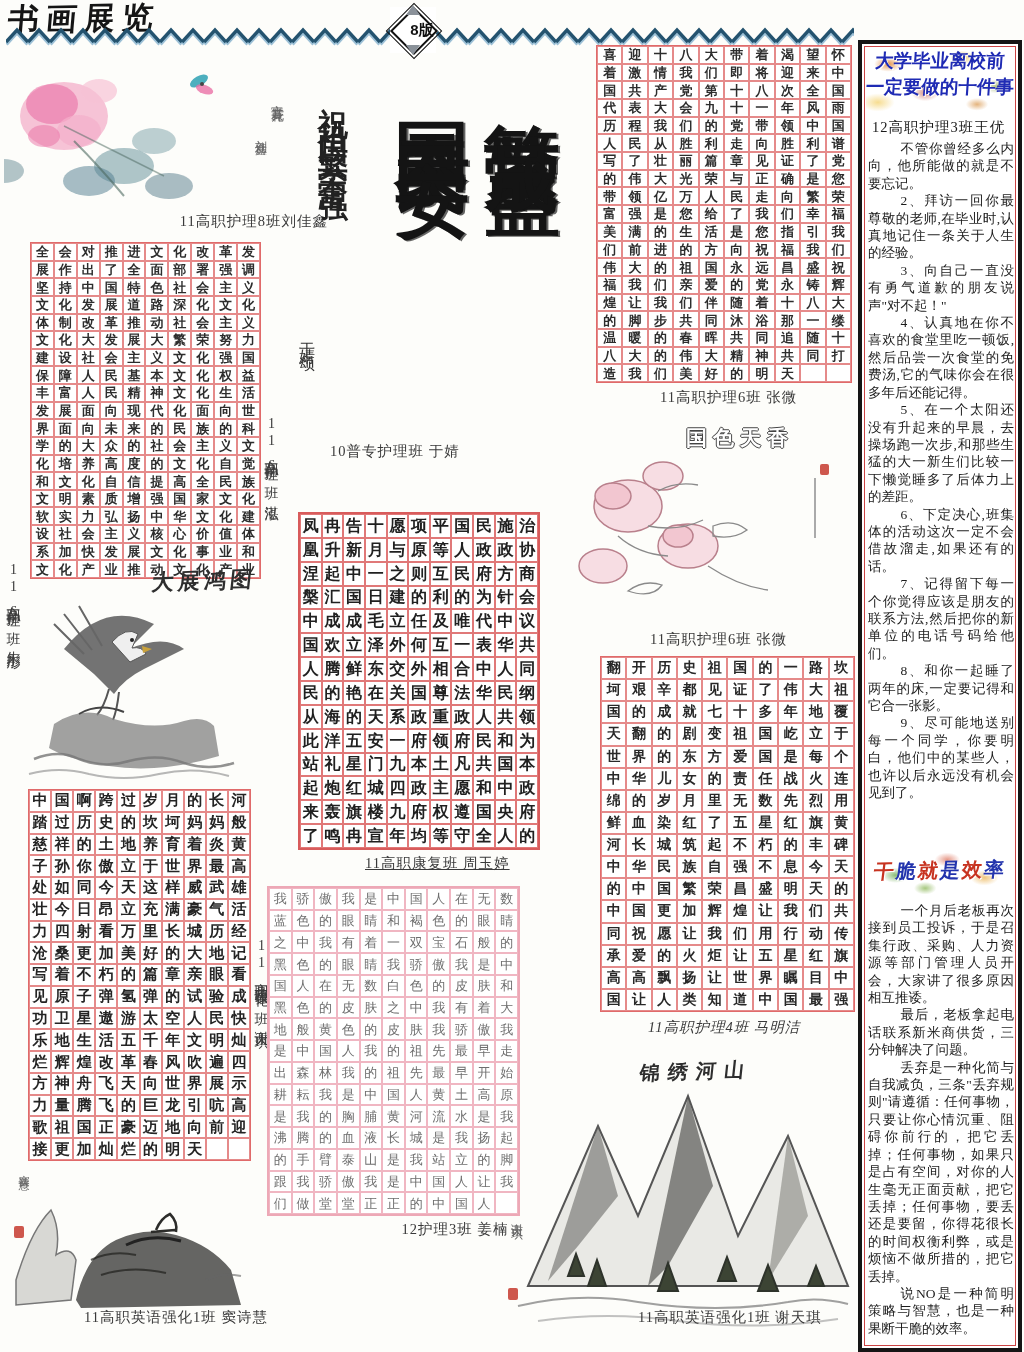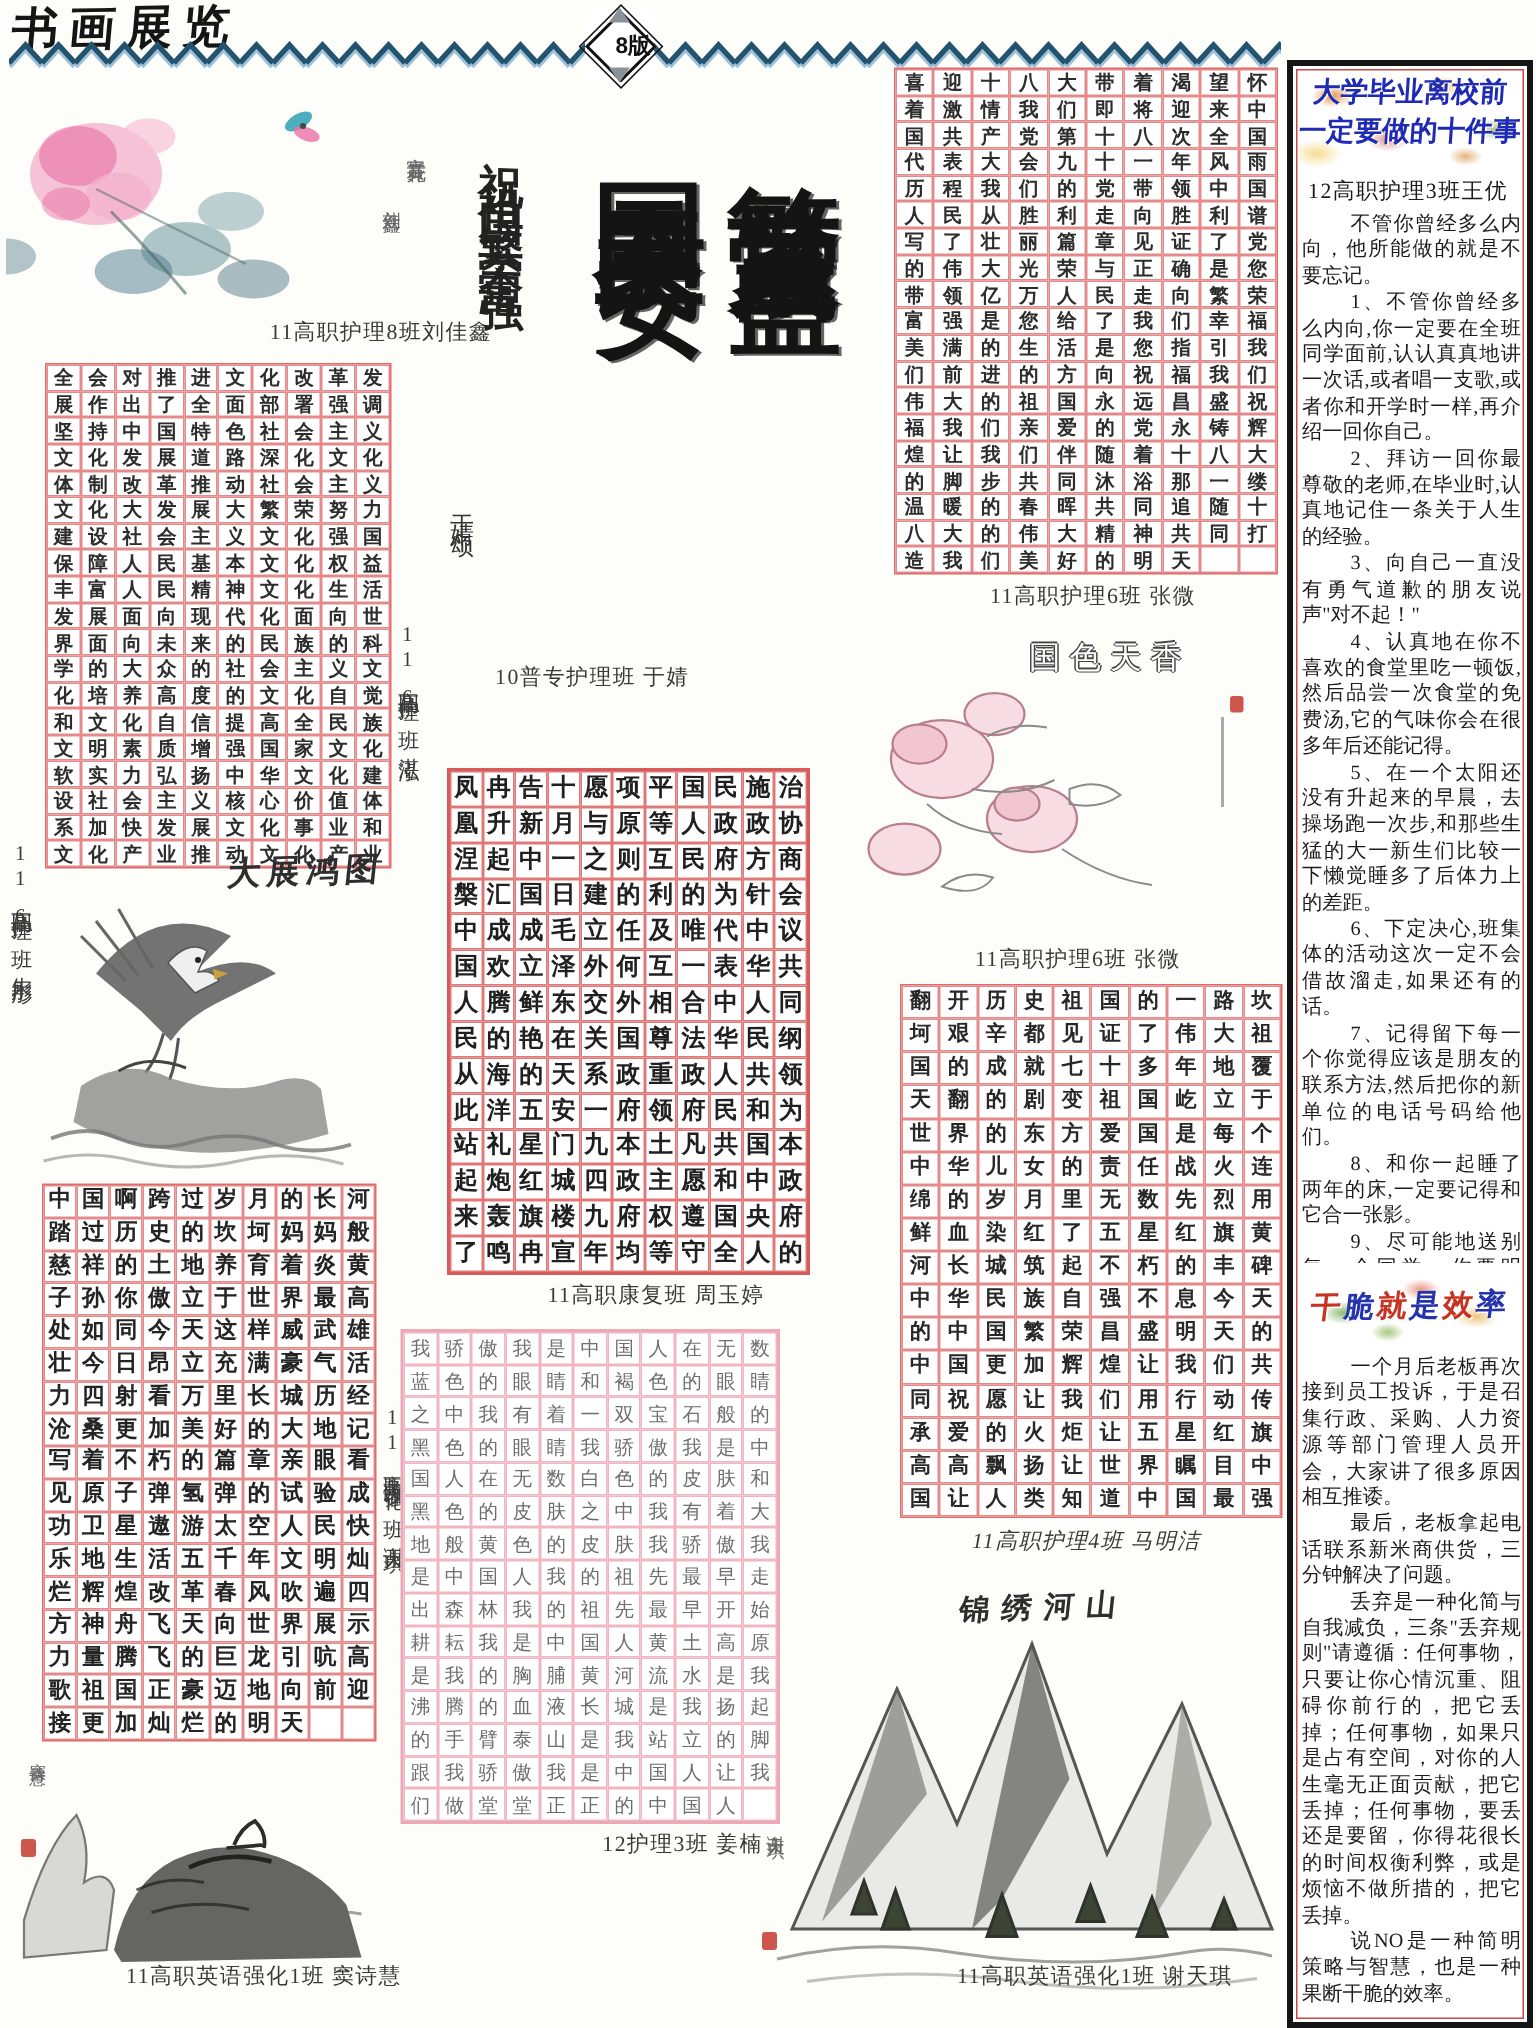--- a/index.html
+++ b/index.html
@@ -51,21 +51,21 @@
              transform:skewX(-8deg) rotate(-1deg);letter-spacing:2px;text-shadow:1px 1px 0 #fff;}
   .hc0{color:#c73320;} .hc1{color:#2334ad;}
   
   .big-callig{writing-mode:vertical-rl;text-orientation:upright;font-size:76px;line-height:90px;
               letter-spacing:12px;font-weight:900;color:#141414;white-space:pre-line;
               font-family:"Liberation Serif",serif;text-shadow:2px 1px 0 rgba(20,20,20,.65);}
   .dedication{writing-mode:vertical-rl;text-orientation:upright;font-size:30px;letter-spacing:14px;
               font-weight:700;color:#222;transform:skewY(2deg);}
   .ded-sig{writing-mode:vertical-rl;text-orientation:upright;font-size:16px;letter-spacing:6px;color:#333;}
   .script-title{font-weight:800;color:#2e2e2e;transform:skewX(-8deg) rotate(-2deg);letter-spacing:4px;}
-  .outline-title{font-weight:400;color:#fff;letter-spacing:6px;
+  .outline-title{font-weight:700;color:#fff;letter-spacing:6px;
                  text-shadow:-1px 0 #444,1px 0 #444,0 -1px #444,0 1px #444;}
   .seal{background:#c53a2e;opacity:.85;border-radius:2px;}
   .sig-gray{writing-mode:vertical-rl;text-orientation:upright;color:#666;letter-spacing:2px;}
 </style>
 </head>
 <body>
 
 <div id="page">
 
   <div class="abs page-title" style="left:8px;top:-2px;">书画展览</div>
@@ -680,21 +680,21 @@
       <span class="cell">国</span>
       <span class="cell">人</span>
       <span class="cell">民</span>
       <span class="cell">从</span>
       <span class="cell">此</span>
       <span class="cell">站</span>
       <span class="cell">起</span>
       <span class="cell">来</span>
       <span class="cell">了</span>
     </div>
-  <div class="abs caption" style="left:365px;top:854px;width:235px;">11高职康复班 周玉婷</div>
+  <div class="abs caption" style="left:365px;top:854px;width:235px;text-decoration:underline;">11高职康复班 周玉婷</div>
 
   <div class="abs cgrid hgrid" style="left:267px;top:886px;width:253px;height:330px;--line:#f0b6c2;
        border:2px solid #eda8b6;grid-template-columns:repeat(11,1fr);grid-template-rows:repeat(15,1fr);
        font-size:13px;font-weight:500;color:#6e6e6e;">
       <span class="cell">我</span>
       <span class="cell">骄</span>
       <span class="cell">傲</span>
       <span class="cell">我</span>
       <span class="cell">是</span>
       <span class="cell">中</span>
@@ -1264,21 +1264,20 @@
 
   <div id="sidebar" class="abs">
     <div class="redline"></div>
     <div class="abs leafbg1" style="left:4px;top:4px;width:148px;height:64px;">
       <div class="sb-title">大学毕业离校前</div>
       <div class="sb-title">一定要做的十件事</div>
     </div>
     <div class="abs sb-byline" style="left:10px;top:74px;width:142px;">12高职护理3班王优</div>
     <div class="abs sb-text" style="left:6px;top:96px;width:146px;height:702px;">
         <p>不管你曾经多么内向，他所能做的就是不要忘记。</p>
-        <p>1、不管你曾经多么内向,你一定要在全班同学面前,认认真真地讲一次话,或者唱一支歌,或者你和开学时一样,再介绍一回你自己。</p>
         <p>2、拜访一回你最尊敬的老师,在毕业时,认真地记住一条关于人生的经验。</p>
         <p>3、向自己一直没有勇气道歉的朋友说声"对不起！"</p>
         <p>4、认真地在你不喜欢的食堂里吃一顿饭,然后品尝一次食堂的免费汤,它的气味你会在很多年后还能记得。</p>
         <p>5、在一个太阳还没有升起来的早晨，去操场跑一次步,和那些生猛的大一新生们比较一下懒觉睡多了后体力上的差距。</p>
         <p>6、下定决心,班集体的活动这次一定不会借故溜走,如果还有的话。</p>
         <p>7、记得留下每一个你觉得应该是朋友的联系方法,然后把你的新单位的电话号码给他们。</p>
         <p>8、和你一起睡了两年的床,一定要记得和它合一张影。</p>
         <p>9、尽可能地送别每一个同学，你要明白，他们中的某些人，也许以后永远没有机会见到了。</p>
       </div>
     <div class="abs leafbg2" style="left:4px;top:800px;width:148px;height:52px;display:flex;align-items:center;justify-content:center;">

